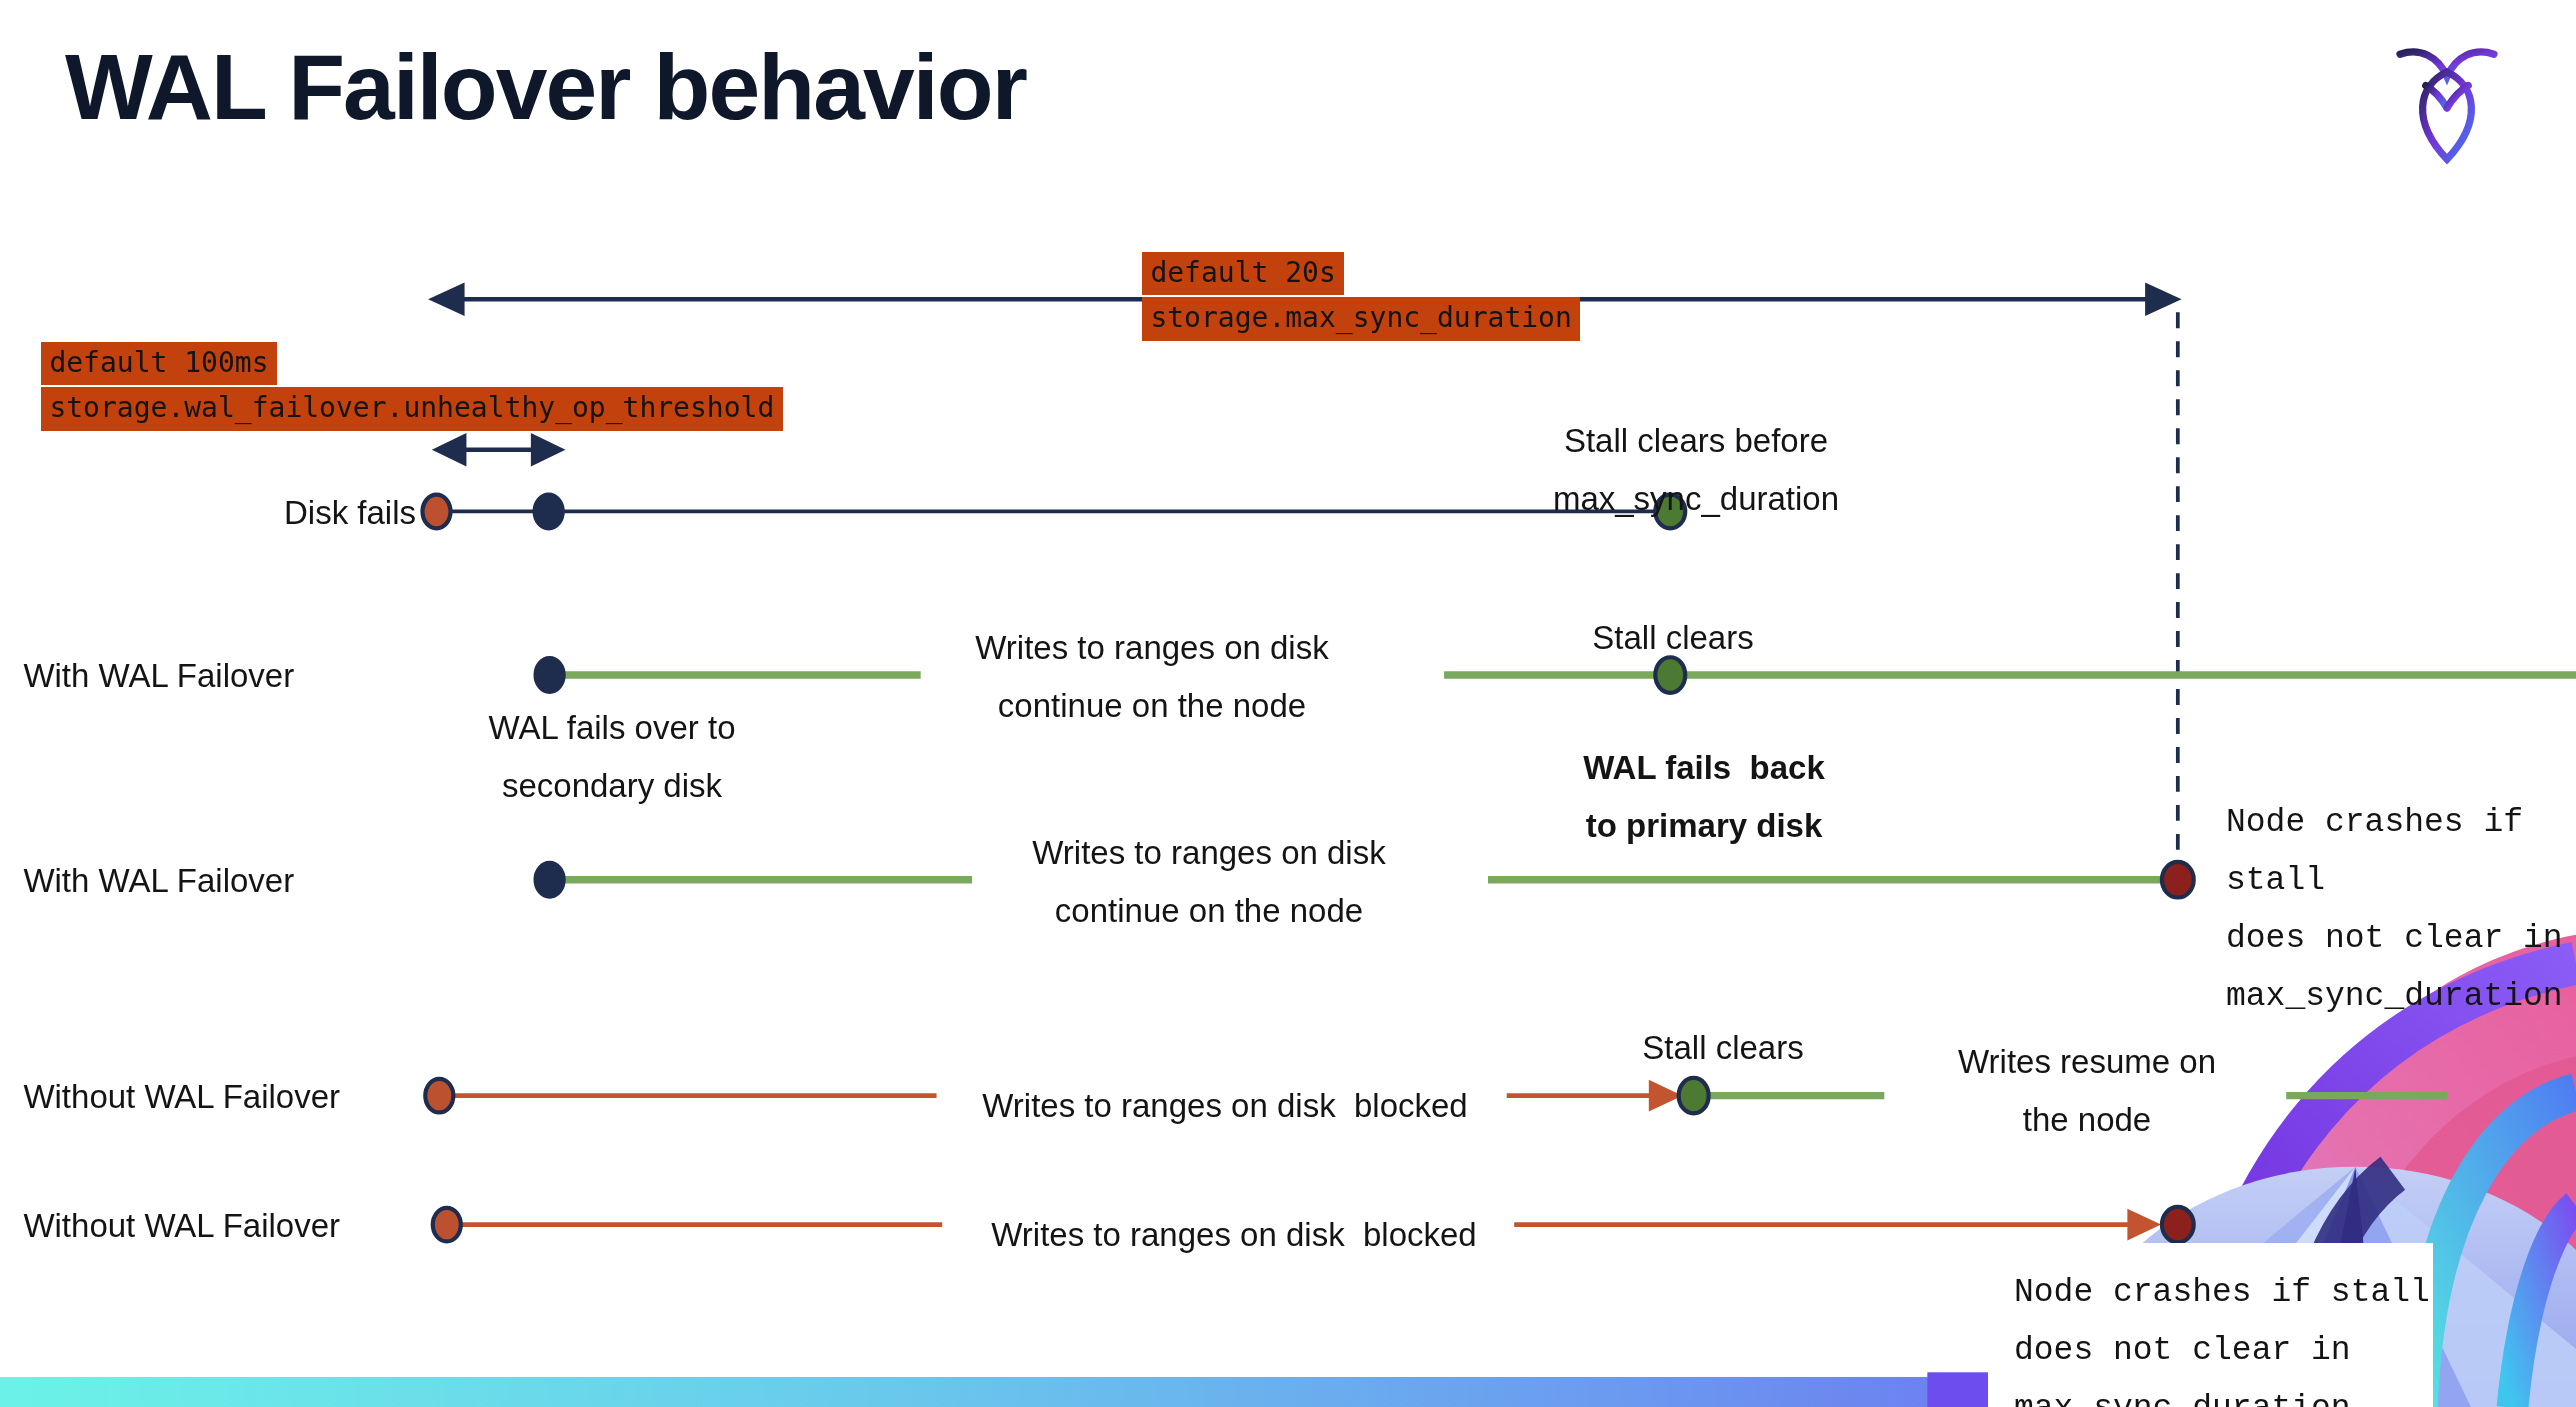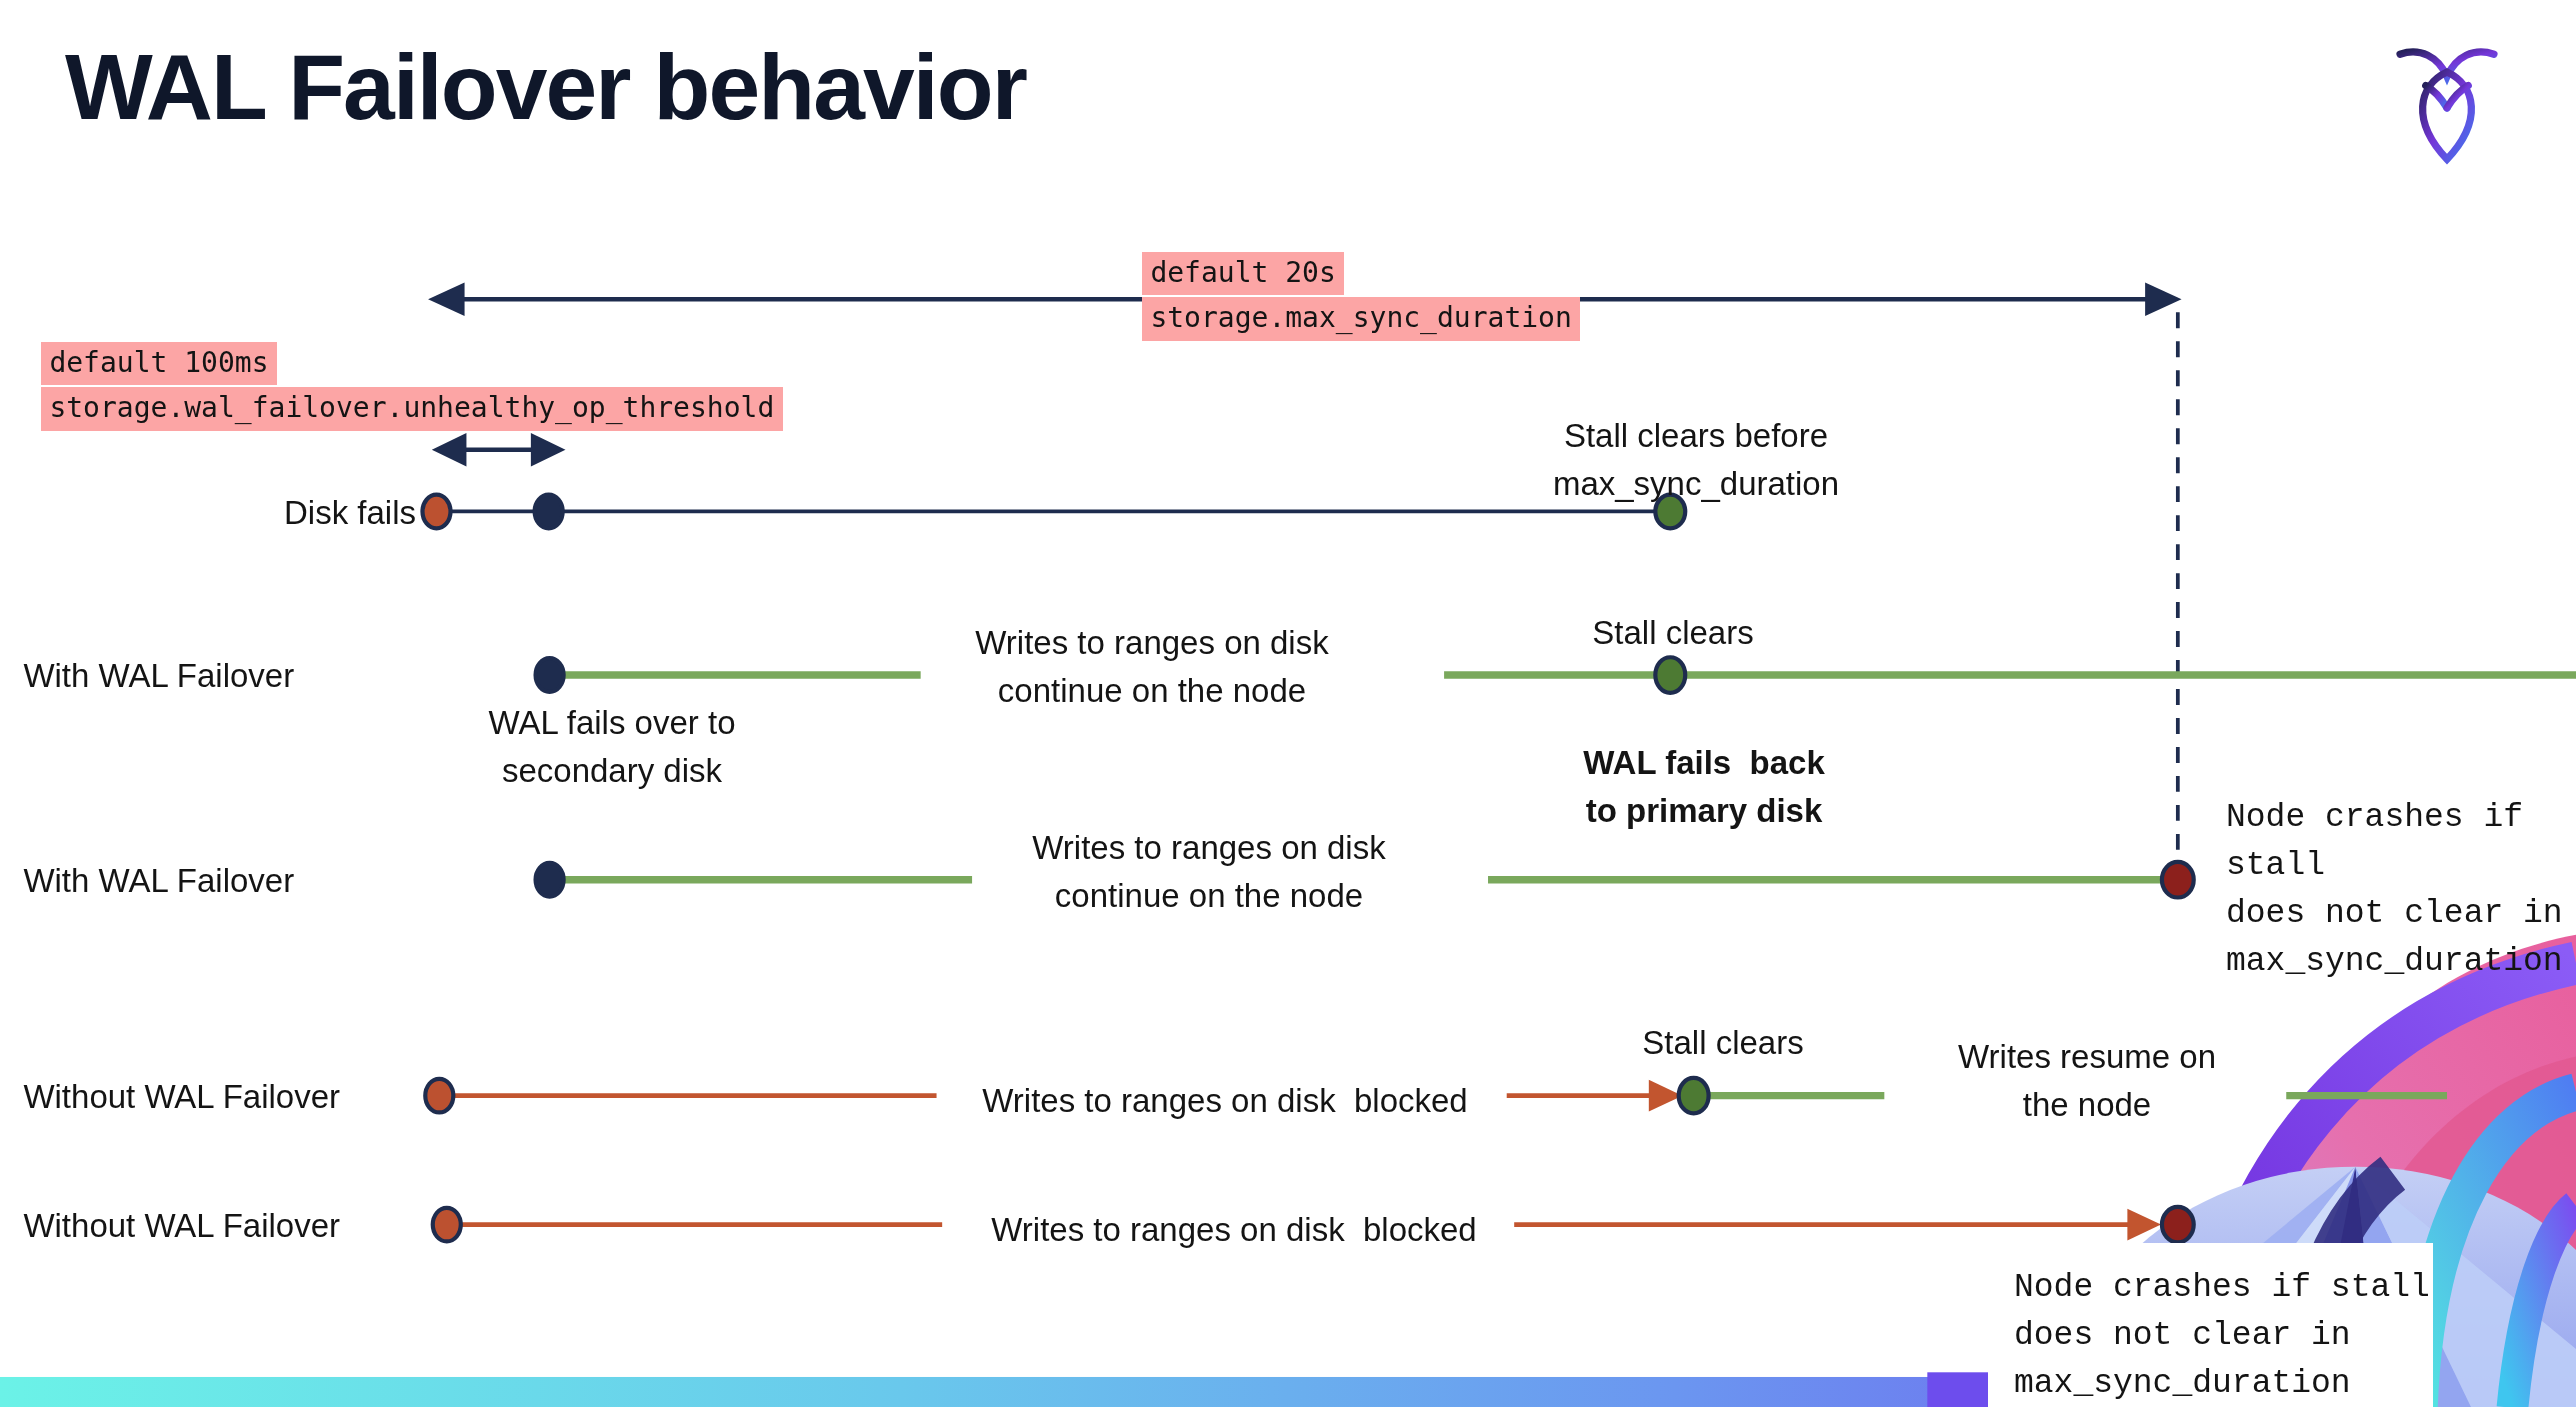--- a/index.html
+++ b/index.html
@@ -1,25 +1,25 @@
 <!DOCTYPE html>
 <html style="font-size:15px"><head>
 <meta charset="utf-8">
 <style>
   html,body{margin:0;padding:0;background:#ffffff;}
   #stage{position:relative;width:2576px;height:1408px;overflow:hidden;background:#ffffff;
          font-family:"Liberation Sans", sans-serif;color:#141414;}
   .abs{position:absolute;}
   #title{left:65px;top:34px;font-size:93px;font-weight:700;letter-spacing:-1.9px;color:#0f172a;}
   .rowlab{font-size:33px;line-height:37px;white-space:nowrap;}
-  .ann{font-size:33px;line-height:48px;white-space:pre-wrap;text-align:center;}
+  .ann{font-size:33px;line-height:58px;white-space:pre-wrap;text-align:center;}
   .ann.left{text-align:left;font-family:Liberation Mono, monospace;}
   .ctr{transform:translateX(-50%);}
   .code{font-family:"DejaVu Sans Mono", monospace;font-size:28px;line-height:36px;}
-  .code span{display:inline-block;background:#fca5a5;padding:2.8px 8.4px 4.7px 8.4px;margin-bottom:1.9px;text-align:center;}
+  .code span{display:inline-block;background:#c2410c;padding:2.8px 8.4px 4.7px 8.4px;margin-bottom:1.9px;text-align:center;}
   .code .l2{display:inline-block;}
   #whitebox{left:1988px;top:1243px;width:445px;height:165px;background:#ffffff;}
   svg{position:absolute;left:0;top:0;}
 </style>
 </head>
 <body>
 
 <div id="stage">
 
   <svg width="2576" height="1408" viewBox="0 0 2756 1506">

